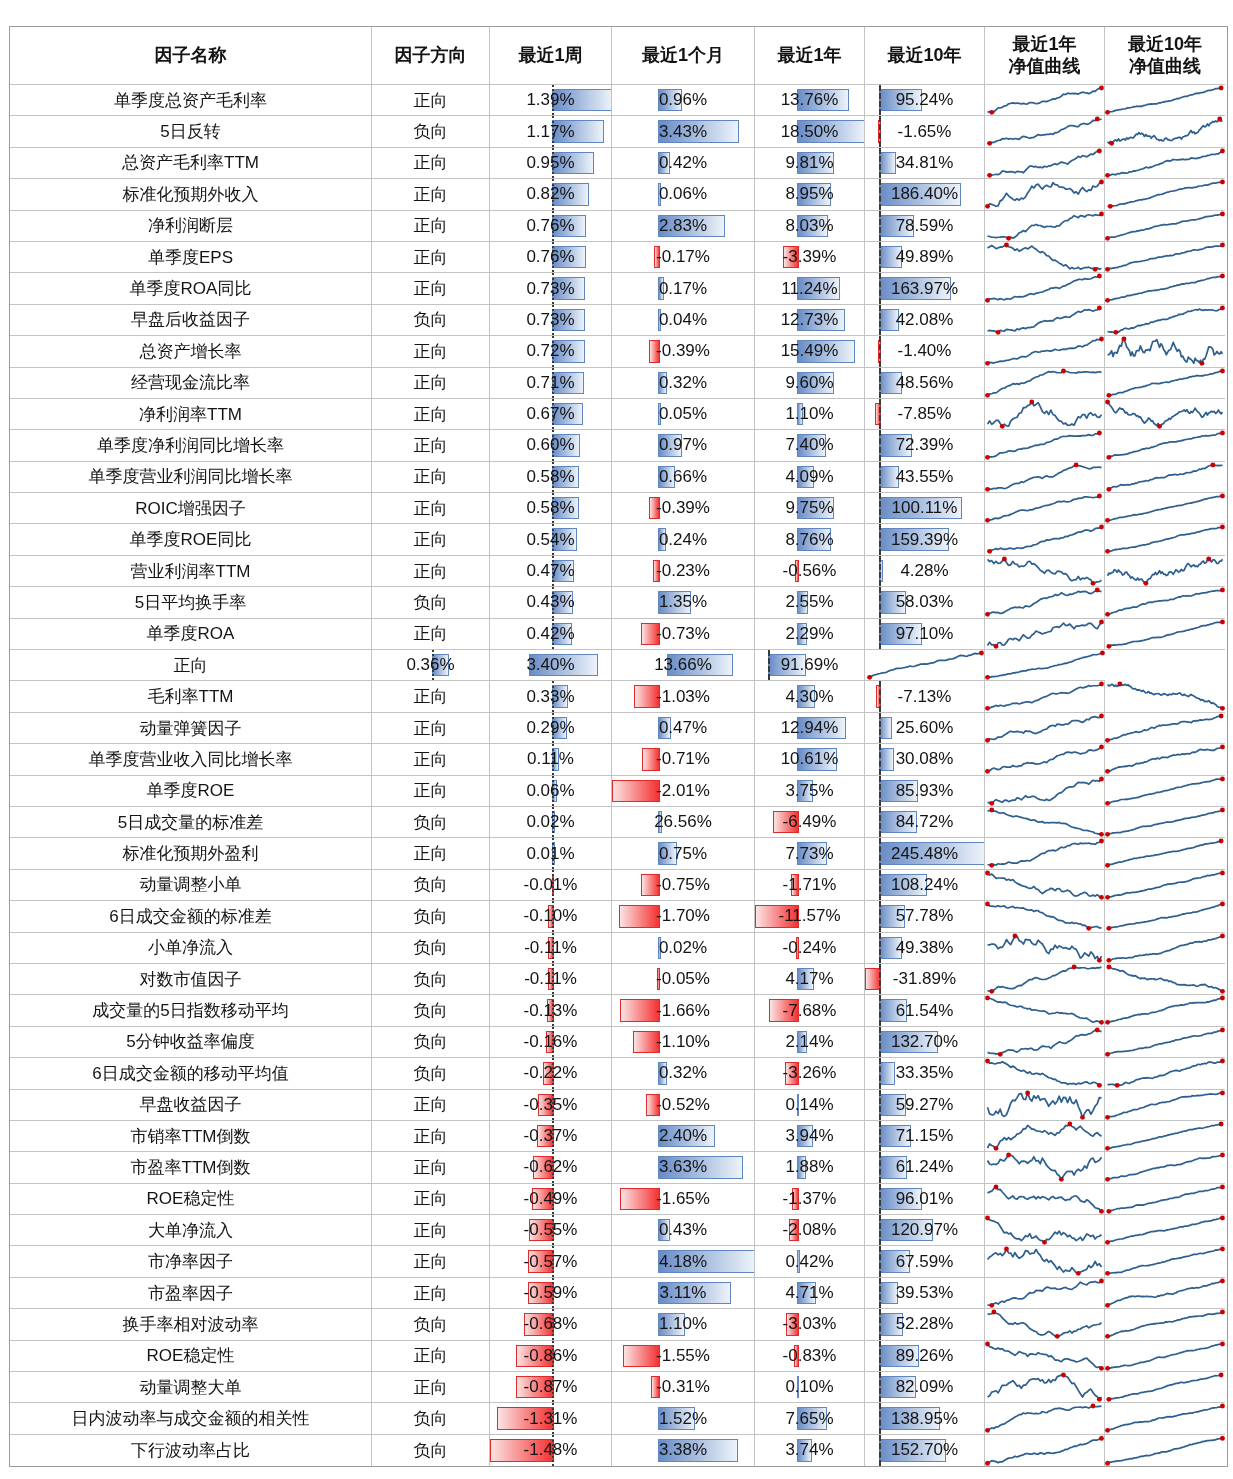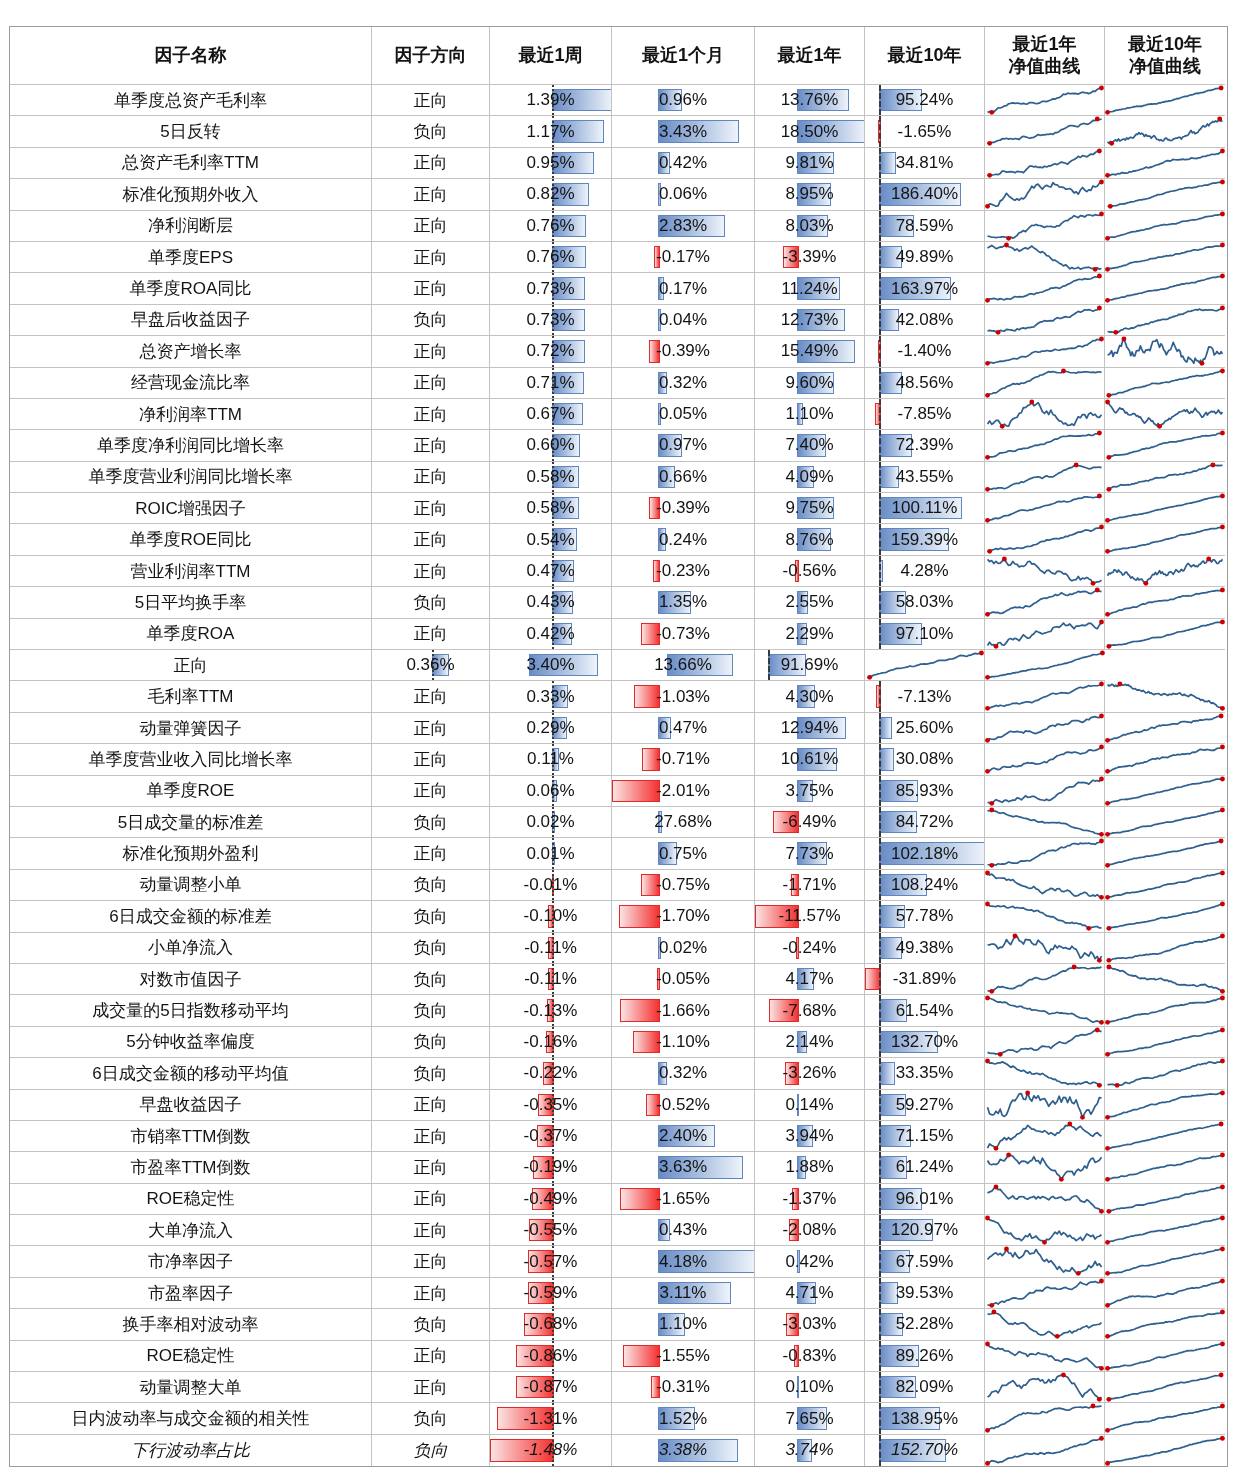--- a/index.html
+++ b/index.html
@@ -4,21 +4,21 @@
 <style>
   html,body{margin:0;padding:0;width:1233px;height:1479px;background:#fff;overflow:hidden;
     font-family:"Liberation Sans","DejaVu Sans",sans-serif;color:#141414;}
   #factor-table{position:absolute;left:9px;top:26px;width:1217px;border:1px solid #9b9b9b;background:#fff;}
   .row{display:grid;grid-template-columns:362px 118px 122px 143px 110px 120px 120px 120px;}
   .hrow{height:58px;}
   .row.body-row{height:31.4px;}
   .cell{position:relative;border-right:1px solid #c3c3c3;border-bottom:1px solid #c3c3c3;
     display:flex;align-items:center;justify-content:center;overflow:hidden;}
   .row .cell:last-child{border-right:none;}
-  .row.body-row:last-child .cell{border-bottom:none;font-style:italic;}
+  .row.body-row:last-child .cell{border-bottom:none;}
   .hcell{flex-direction:column;font-weight:bold;font-size:18px;line-height:1.22;background:#fff;}
   .name-cell{font-size:17px;}
   .dir-cell{font-size:17px;}
   .num-cell{font-size:17px;}
   .val{position:relative;z-index:3;white-space:nowrap;}
   .bar{position:absolute;top:4px;bottom:4px;z-index:1;}
   .bar.pos{background:linear-gradient(to right,var(--bar-positive),var(--bar-positive-light));
     border:1px solid var(--bar-positive-border);}
   .bar.neg{background:linear-gradient(to left,var(--bar-negative),var(--bar-negative-light));
     border:1px solid var(--bar-negative-border);}
@@ -985,21 +985,21 @@
         <div class="cell dir-cell">
           <span class="val">负向</span>
         </div>
         <div class="cell num-cell">
           <div class="bar pos" style="left: 51.57%; width: 0.7%;"></div>
           <div class="axis dotted" style="left: 51.57%;"></div>
           <span class="val">0.02%</span>
         </div>
         <div class="cell num-cell">
           <div class="bar pos" style="left: 32.47%; width: 1.13%;"></div>
-          <span class="val">27.68%</span>
+          <span class="val">26.56%</span>
         </div>
         <div class="cell num-cell">
           <div class="bar neg" style="left: 16.89%; width: 21.58%;"></div>
           <span class="val">-6.49%</span>
         </div>
         <div class="cell num-cell">
           <div class="bar pos" style="left: 11.5%; width: 30.54%;"></div>
           <div class="axis dashed" style="left: 11.5%;"></div>
           <span class="val">84.72%</span>
         </div>
@@ -1034,21 +1034,21 @@
           <div class="bar pos" style="left: 32.47%; width: 12.12%;"></div>
           <span class="val">0.75%</span>
         </div>
         <div class="cell num-cell">
           <div class="bar pos" style="left: 38.48%; width: 25.71%;"></div>
           <span class="val">7.73%</span>
         </div>
         <div class="cell num-cell">
           <div class="bar pos" style="left: 11.5%; width: 88.5%;"></div>
           <div class="axis dashed" style="left: 11.5%;"></div>
-          <span class="val">102.18%</span>
+          <span class="val">245.48%</span>
         </div>
         <div class="cell spark-cell">
           <svg viewBox="0 0 118 30" preserveAspectRatio="none">
             <polyline points="2.5,26.4 4.6,26.4 6.7,27.0 8.8,26.2 10.9,26.8 13.0,25.4 15.1,25.9 17.1,25.5 19.2,25.7 21.3,25.0 23.4,23.7 25.5,24.3 27.6,24.8 29.7,24.7 31.8,24.9 33.9,23.6 36.0,22.5 38.1,22.8 40.2,22.5 42.3,22.2 44.4,22.7 46.4,21.4 48.5,20.2 50.6,18.9 52.7,17.8 54.8,16.3 56.9,15.1 59.0,15.1 61.1,13.5 63.2,12.4 65.3,12.4 67.4,12.0 69.5,12.7 71.6,11.9 73.6,10.4 75.7,9.0 77.8,9.6 79.9,9.0 82.0,7.5 84.1,7.5 86.2,5.9 88.3,5.4 90.4,5.7 92.5,6.3 94.6,5.0 96.7,5.5 98.8,5.4 100.9,5.4 102.9,5.0 105.0,5.8 107.1,5.7 109.2,6.3 111.3,4.7 113.4,4.3 115.5,3.0" fill="none" stroke="#2E5F8F" stroke-width="1.7" stroke-linejoin="round"></polyline>
             <circle cx="115.5" cy="3.0" r="2.4" fill="#CC0000"></circle>
             <circle cx="6.7" cy="27.0" r="2.4" fill="#CC0000"></circle>
           </svg>
         </div>
         <div class="cell spark-cell">
           <svg viewBox="0 0 118 30" preserveAspectRatio="none">
@@ -1421,21 +1421,21 @@
       <div class="row body-row">
         <div class="cell name-cell">
           <span class="val">市盈率TTM倒数</span>
         </div>
         <div class="cell dir-cell">
           <span class="val">正向</span>
         </div>
         <div class="cell num-cell">
           <div class="bar neg" style="left: 35.54%; width: 16.03%;"></div>
           <div class="axis dotted" style="left: 51.57%;"></div>
-          <span class="val">-0.19%</span>
+          <span class="val">-0.62%</span>
         </div>
         <div class="cell num-cell">
           <div class="bar pos" style="left: 32.47%; width: 58.64%;"></div>
           <span class="val">3.63%</span>
         </div>
         <div class="cell num-cell">
           <div class="bar pos" style="left: 38.48%; width: 6.25%;"></div>
           <span class="val">1.88%</span>
         </div>
         <div class="cell num-cell">

